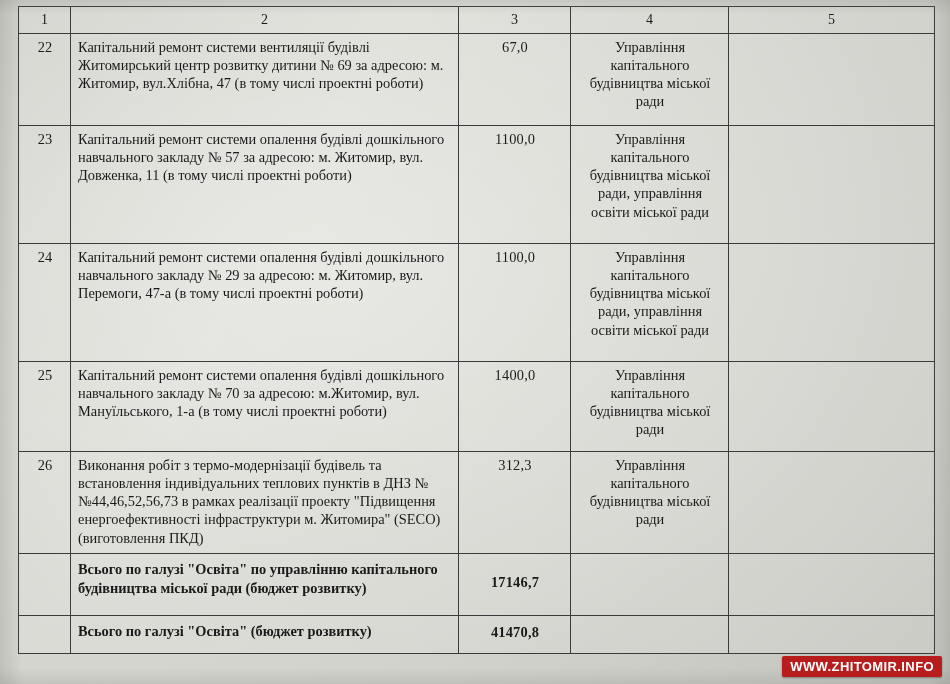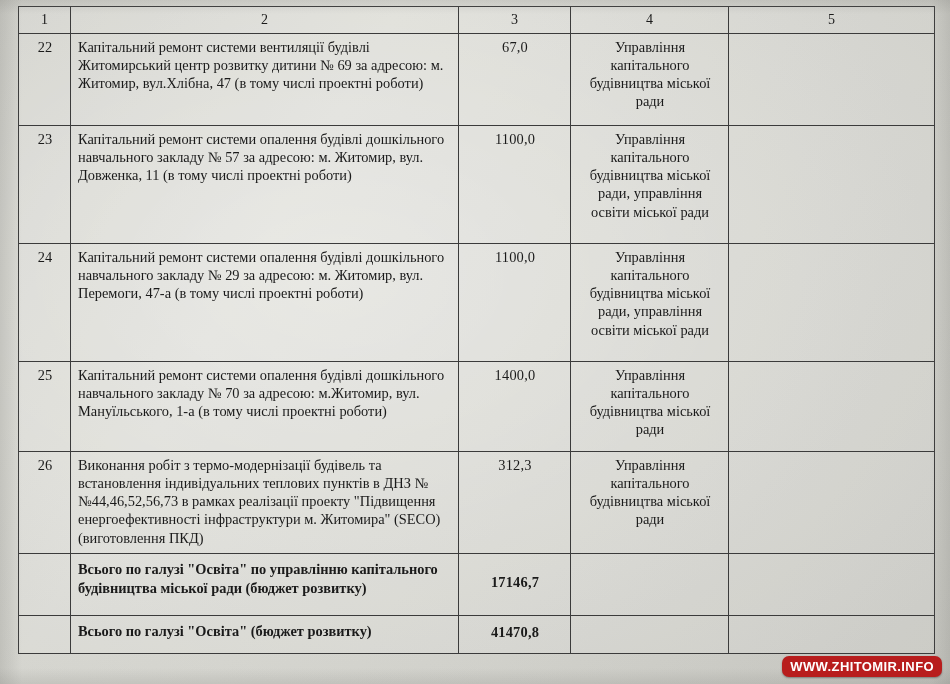--- a/index.html
+++ b/index.html
@@ -96,21 +96,21 @@
     position: absolute;
     right: 8px;
     bottom: 7px;
     background: #b81d1d;
     color: #ffffff;
     font-family: "Liberation Sans", sans-serif;
     font-weight: bold;
     font-size: 13px;
     letter-spacing: 0.4px;
     padding: 3px 8px 3px 8px;
-    border-radius: 7px;
+    border-radius: 2px;
     box-shadow: 0 1px 2px rgba(0,0,0,0.35);
   }
   .blur-edge {
     position: absolute;
     left: 0; top: 0; width: 950px; height: 684px;
     pointer-events: none;
     background:
       linear-gradient(to right, rgba(120,120,115,0.22) 0px, rgba(120,120,115,0.0) 22px),
       linear-gradient(to bottom, rgba(120,120,115,0.18) 0px, rgba(120,120,115,0.0) 14px),
       linear-gradient(to left, rgba(120,120,115,0.20) 0px, rgba(120,120,115,0.0) 20px),

